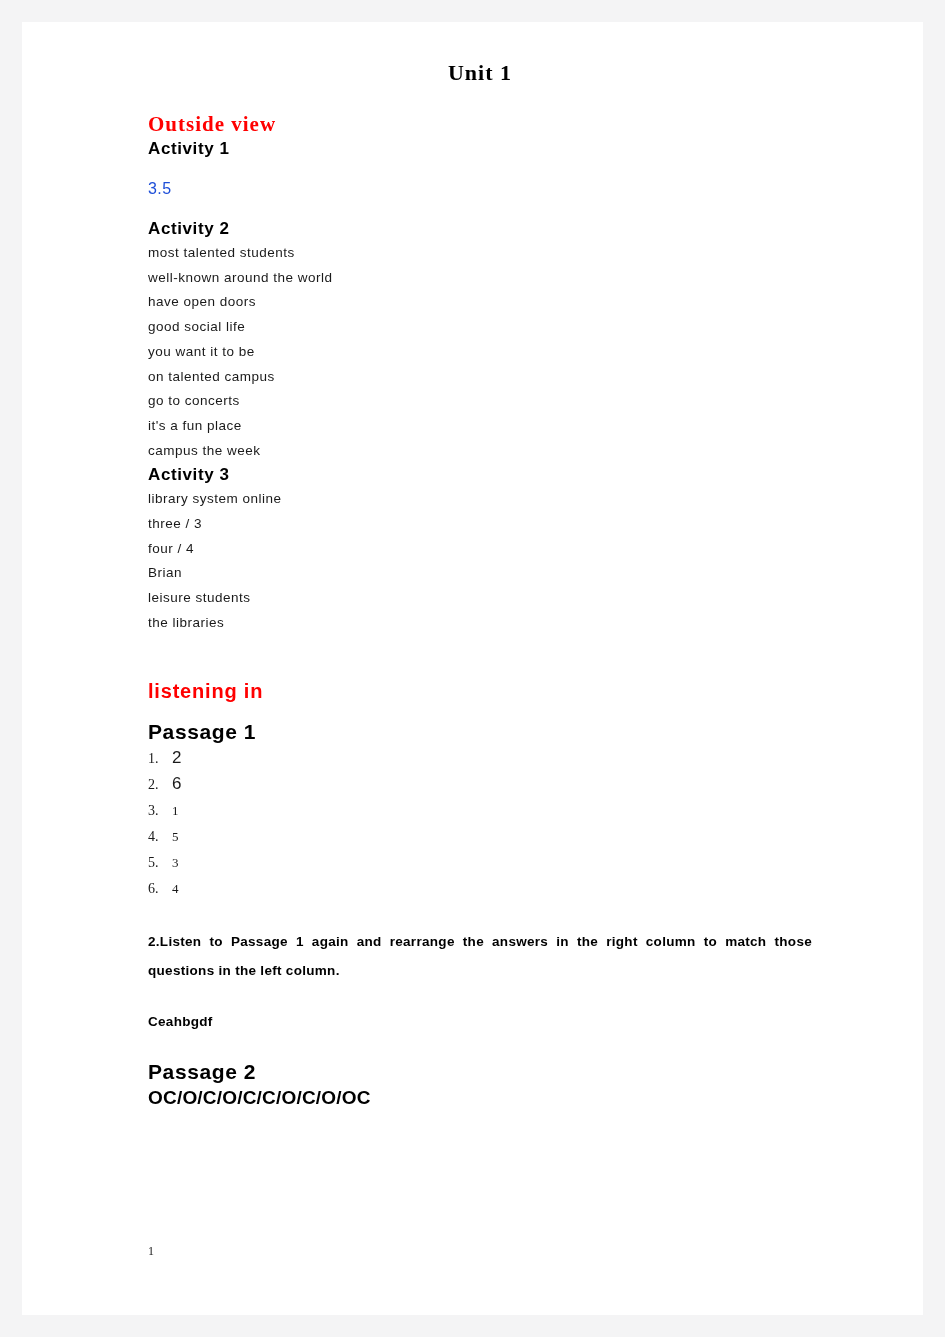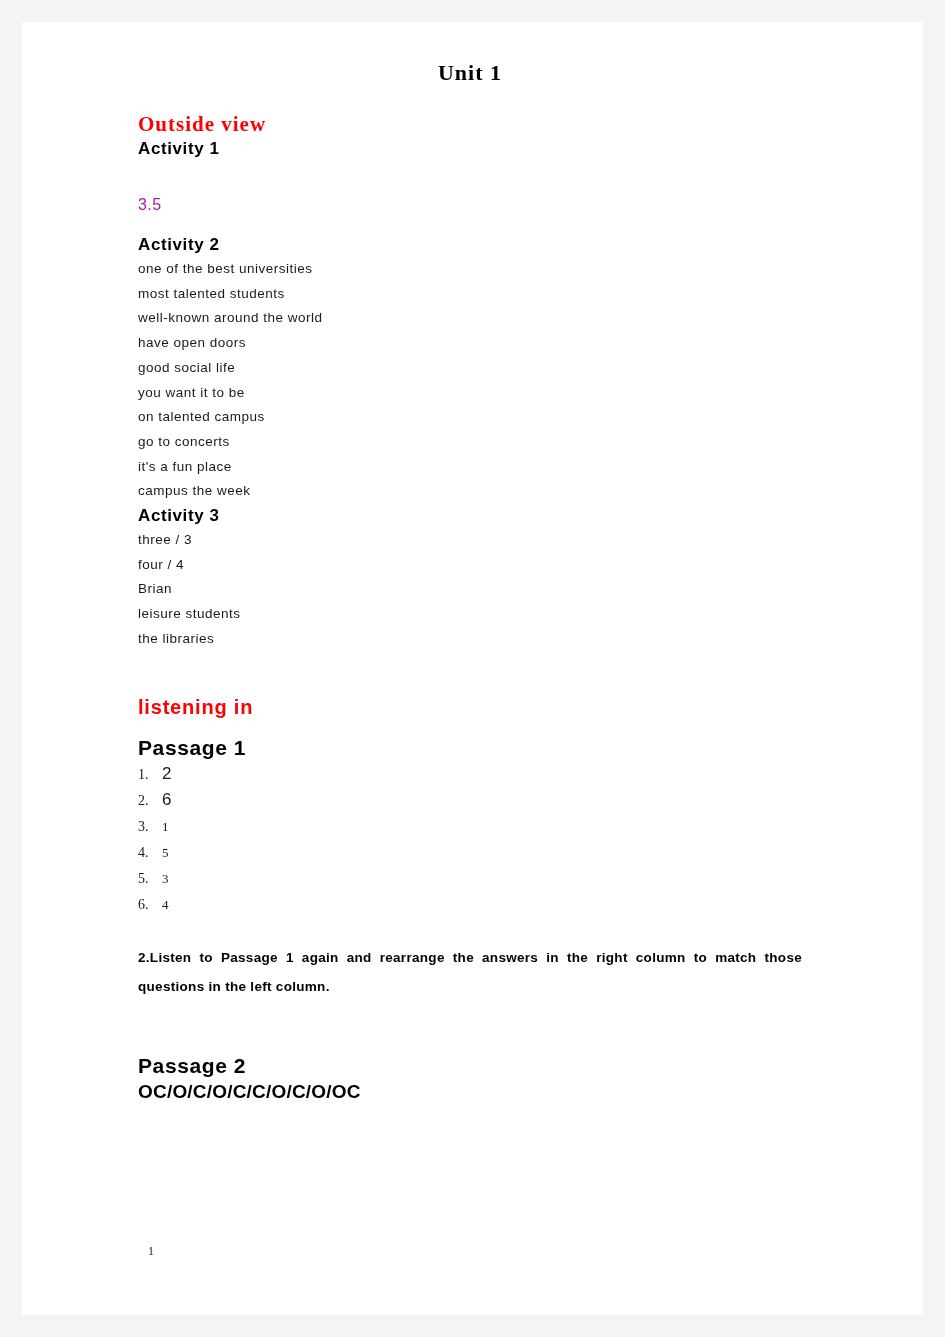--- a/index.html
+++ b/index.html
@@ -17,21 +17,21 @@
     position: absolute;
     left: 22px;
     top: 22px;
     width: 901px;
     height: 1293px;
     background: #ffffff;
     box-sizing: border-box;
   }
   .content {
     position: absolute;
-    left: 116px;
+    left: 126px;
     top: 0;
     width: 664px;
   }
 
   
   .header-block {
     position: absolute;
     left: 126px;
     top: 44px;
     width: 664px;
@@ -98,24 +98,23 @@
   .plain-line {
     font-family: "Liberation Sans", sans-serif;
     font-size: 13.5px;
     color: #1a1a1a;
     line-height: 24.7px;
     letter-spacing: 0.5px;
   }
   .big-plain {
     font-family: "Liberation Sans", sans-serif;
     font-size: 16px;
-    color: #a21caf;
+    color: #1d4ed8;
     line-height: 24px;
     letter-spacing: 0.4px;
-    margin-top: 16px;
   }
   .spacer-sm { height: 16px; }
   .spacer-md { height: 26px; }
   .spacer-lg { height: 44px; }
 
   .answer-list { }
   .answer-row {
     line-height: 25px;
     white-space: nowrap;
   }
@@ -187,34 +186,34 @@
 
     <div class="red-serif-heading">Outside  view</div>
 
     <div class="sub-heading">Activity  1</div>
     <div class="spacer-sm"></div>
     <div class="big-plain">3.5</div>
     <div class="spacer-sm"></div>
 
     <div class="sub-heading">Activity  2</div>
     <div class="answer-list">
-      <div class="plain-line">one  of  the  best  universities</div>
       <div class="plain-line">most  talented  students</div>
       <div class="plain-line">well-known  around  the  world</div>
       <div class="plain-line">have  open  doors</div>
       <div class="plain-line">good  social  life</div>
       <div class="plain-line">you  want  it  to  be</div>
       <div class="plain-line">on  talented  campus</div>
       <div class="plain-line">go  to  concerts</div>
       <div class="plain-line">it's  a  fun  place</div>
       <div class="plain-line">campus  the  week</div>
     </div>
 
     <div class="sub-heading">Activity  3</div>
     <div class="answer-list">
+      <div class="plain-line">library  system  online</div>
       <div class="plain-line">three  /  3</div>
       <div class="plain-line">four  /  4</div>
       <div class="plain-line">Brian</div>
       <div class="plain-line">leisure  students</div>
       <div class="plain-line">the  libraries</div>
     </div>
 
     <div class="spacer-lg"></div>
 
     <div class="red-sans-heading">listening  in</div>
@@ -242,20 +241,21 @@
         <span class="answer-num">6.</span><span class="answer-val-small">4</span>
       </div>
     </div>
 
     <div class="spacer-md"></div>
 
     <div class="justified-para">2.Listen to Passage 1 again and rearrange the answers in the right column to match those questions in the left column.</div>
 
     <div class="spacer-md"></div>
 
+    <div class="bold-small">Ceahbgdf</div>
 
     <div class="spacer-md"></div>
 
     <div class="sub-heading-lg">Passage  2</div>
     <div class="answer-string">OC/O/C/O/C/C/O/C/O/OC</div>
 
   </div>
 
   <div class="page-number">1</div>
 

